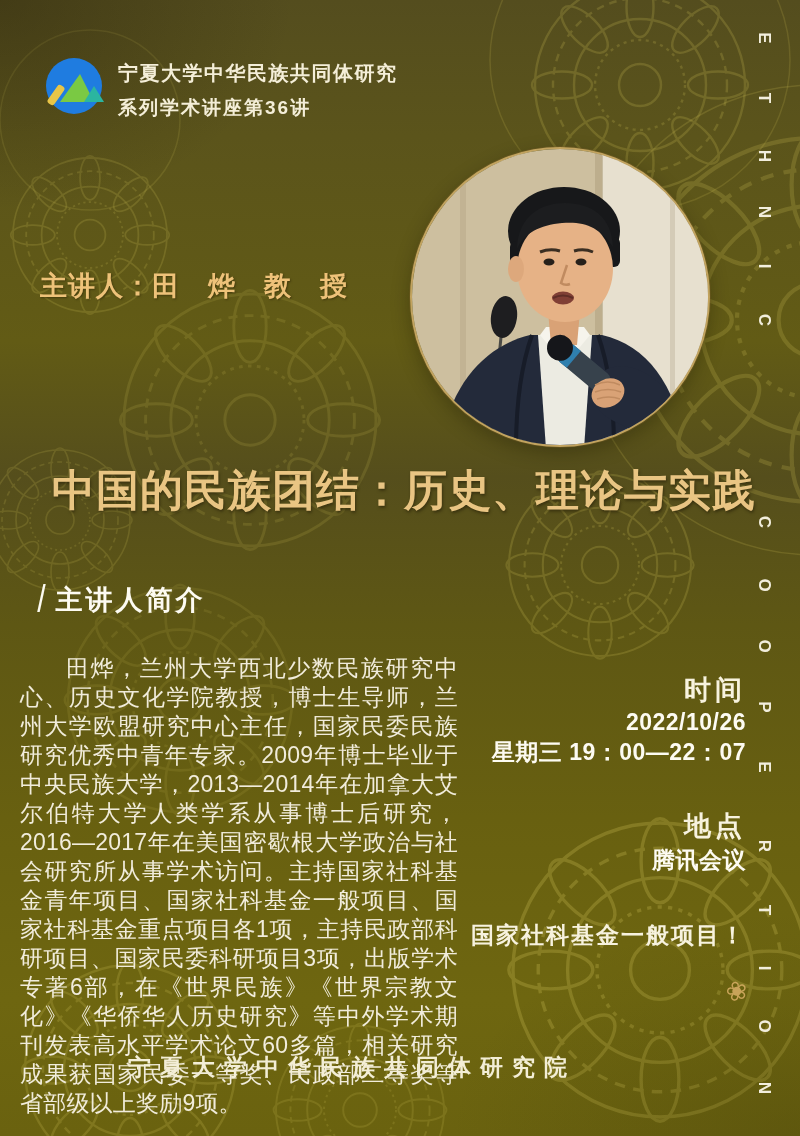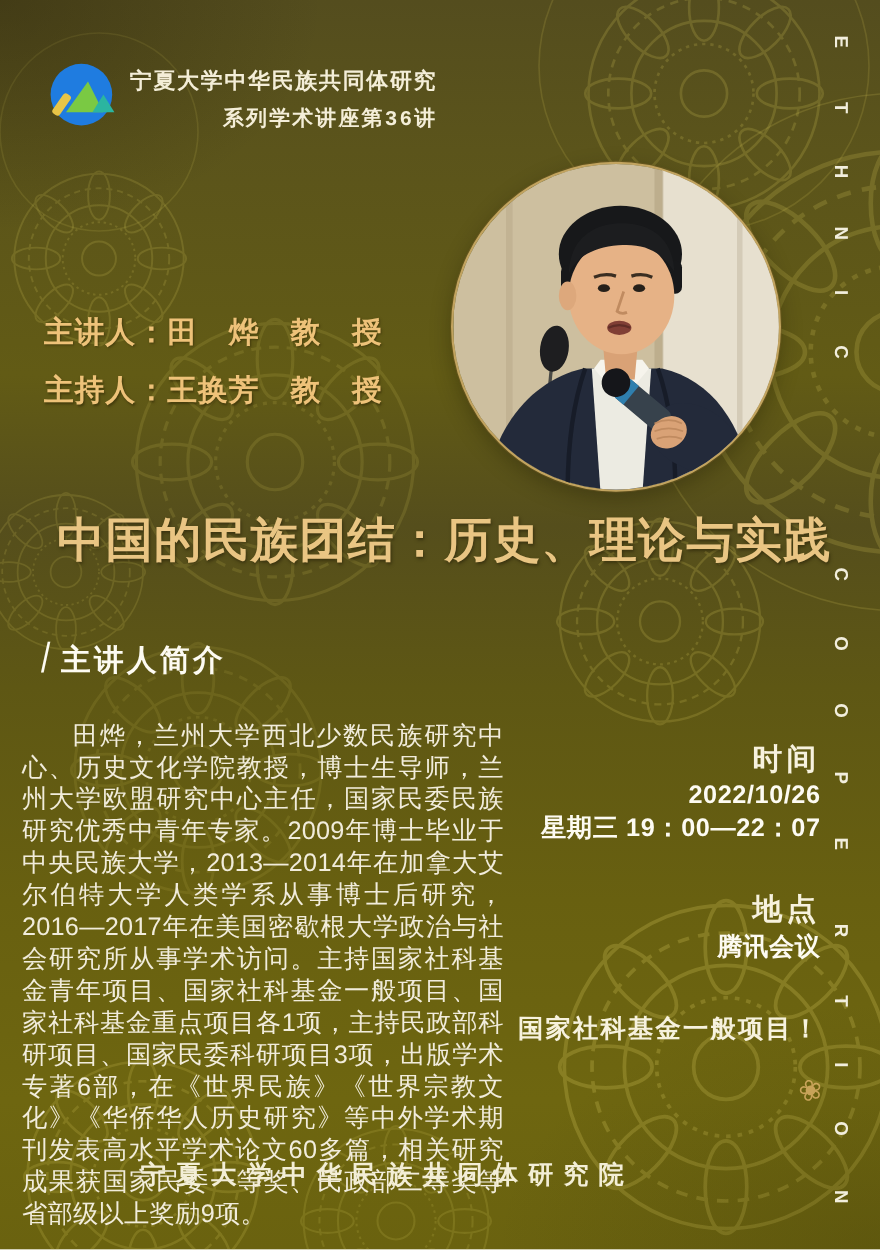--- a/index.html
+++ b/index.html
@@ -11,32 +11,32 @@
     font-family:"Liberation Sans","DejaVu Sans",sans-serif;
   }
   .pattern-layer { position:absolute; inset:0; pointer-events:none; }
   .vignette { position:absolute; inset:0; pointer-events:none;
     background: radial-gradient(420px 300px at 0% 0%, rgba(35,28,8,.35), rgba(0,0,0,0) 70%),
                 radial-gradient(500px 320px at 100% 100%, rgba(60,55,10,.25), rgba(0,0,0,0) 70%);
   }
   
   .header { position:absolute; left:42px; top:56px; display:flex; gap:12px; align-items:flex-start; }
   .logo { width:64px; height:64px; flex:0 0 auto; }
-  .header-text { color:#f4eed8; font-weight:bold; text-align:right; margin-top:4px;font-family:Liberation Mono, monospace; }
+  .header-text { color:#f4eed8; font-weight:bold; text-align:left; margin-top:4px; }
   .header-line1 { font-size:20px; letter-spacing:1.5px; }
   .header-line2 { font-size:19px; letter-spacing:2px; margin-top:8px; }
   
   .v-letter { position:absolute; left:752px; width:24px; text-align:center;
     color:#f2eedd; font-size:17px; font-weight:bold; transform:rotate(90deg);
     font-family:"Liberation Sans","DejaVu Sans",sans-serif; }
   
   .speakers { position:absolute; left:40px; top:268px; color:#eec279;
     font-family:"Liberation Serif","DejaVu Serif",serif; font-weight:bold; font-size:27px; }
   .speakers .line { margin-bottom:17px; letter-spacing:1px;
-    text-shadow:1px 1px 2px rgba(40,30,0,.5);margin-top:16px; }
+    text-shadow:1px 1px 2px rgba(40,30,0,.5); }
   
   .photo-wrap { position:absolute; left:410px; top:147px; width:300px; height:300px;
     border-radius:50%; border:2px solid #c2a35f; overflow:hidden;
     box-shadow:0 0 0 1px rgba(120,95,40,.4), 0 6px 18px rgba(30,25,5,.35); }
   
   .main-title { position:absolute; left:4px; top:462px; width:800px; text-align:center;
     color:#e9c583; font-family:"Liberation Serif","DejaVu Serif",serif;
     font-weight:bold; font-size:43px; letter-spacing:1px;
     text-shadow:1px 2px 3px rgba(35,28,5,.55); }
   
@@ -129,21 +129,20 @@
   <span class="v-letter" style="top:697px">P</span>
   <span class="v-letter" style="top:757px">E</span>
   <span class="v-letter" style="top:836px">R</span>
   <span class="v-letter" style="top:900px">T</span>
   <span class="v-letter" style="top:958px">I</span>
   <span class="v-letter" style="top:1016px">O</span>
   <span class="v-letter" style="top:1078px">N</span>
 
   <div class="speakers">
     <div class="line">主讲人：田　烨　教　授</div>
-    <div class="line">主持人：王换芳　教　授</div>
   </div>
 
   <div class="photo-wrap">
     <svg width="300" height="300" viewBox="0 0 300 300">
       <rect x="0" y="0" width="300" height="300" fill="#cdbf9f"></rect>
       <rect x="190" y="0" width="110" height="300" fill="#e7e0cf"></rect>
       <rect x="183" y="0" width="8" height="300" fill="#b2a382" opacity=".6"></rect>
       <rect x="48" y="0" width="6" height="300" fill="#b7a887" opacity=".5"></rect>
       <rect x="258" y="0" width="5" height="300" fill="#cfc6b0" opacity=".8"></rect>
 

